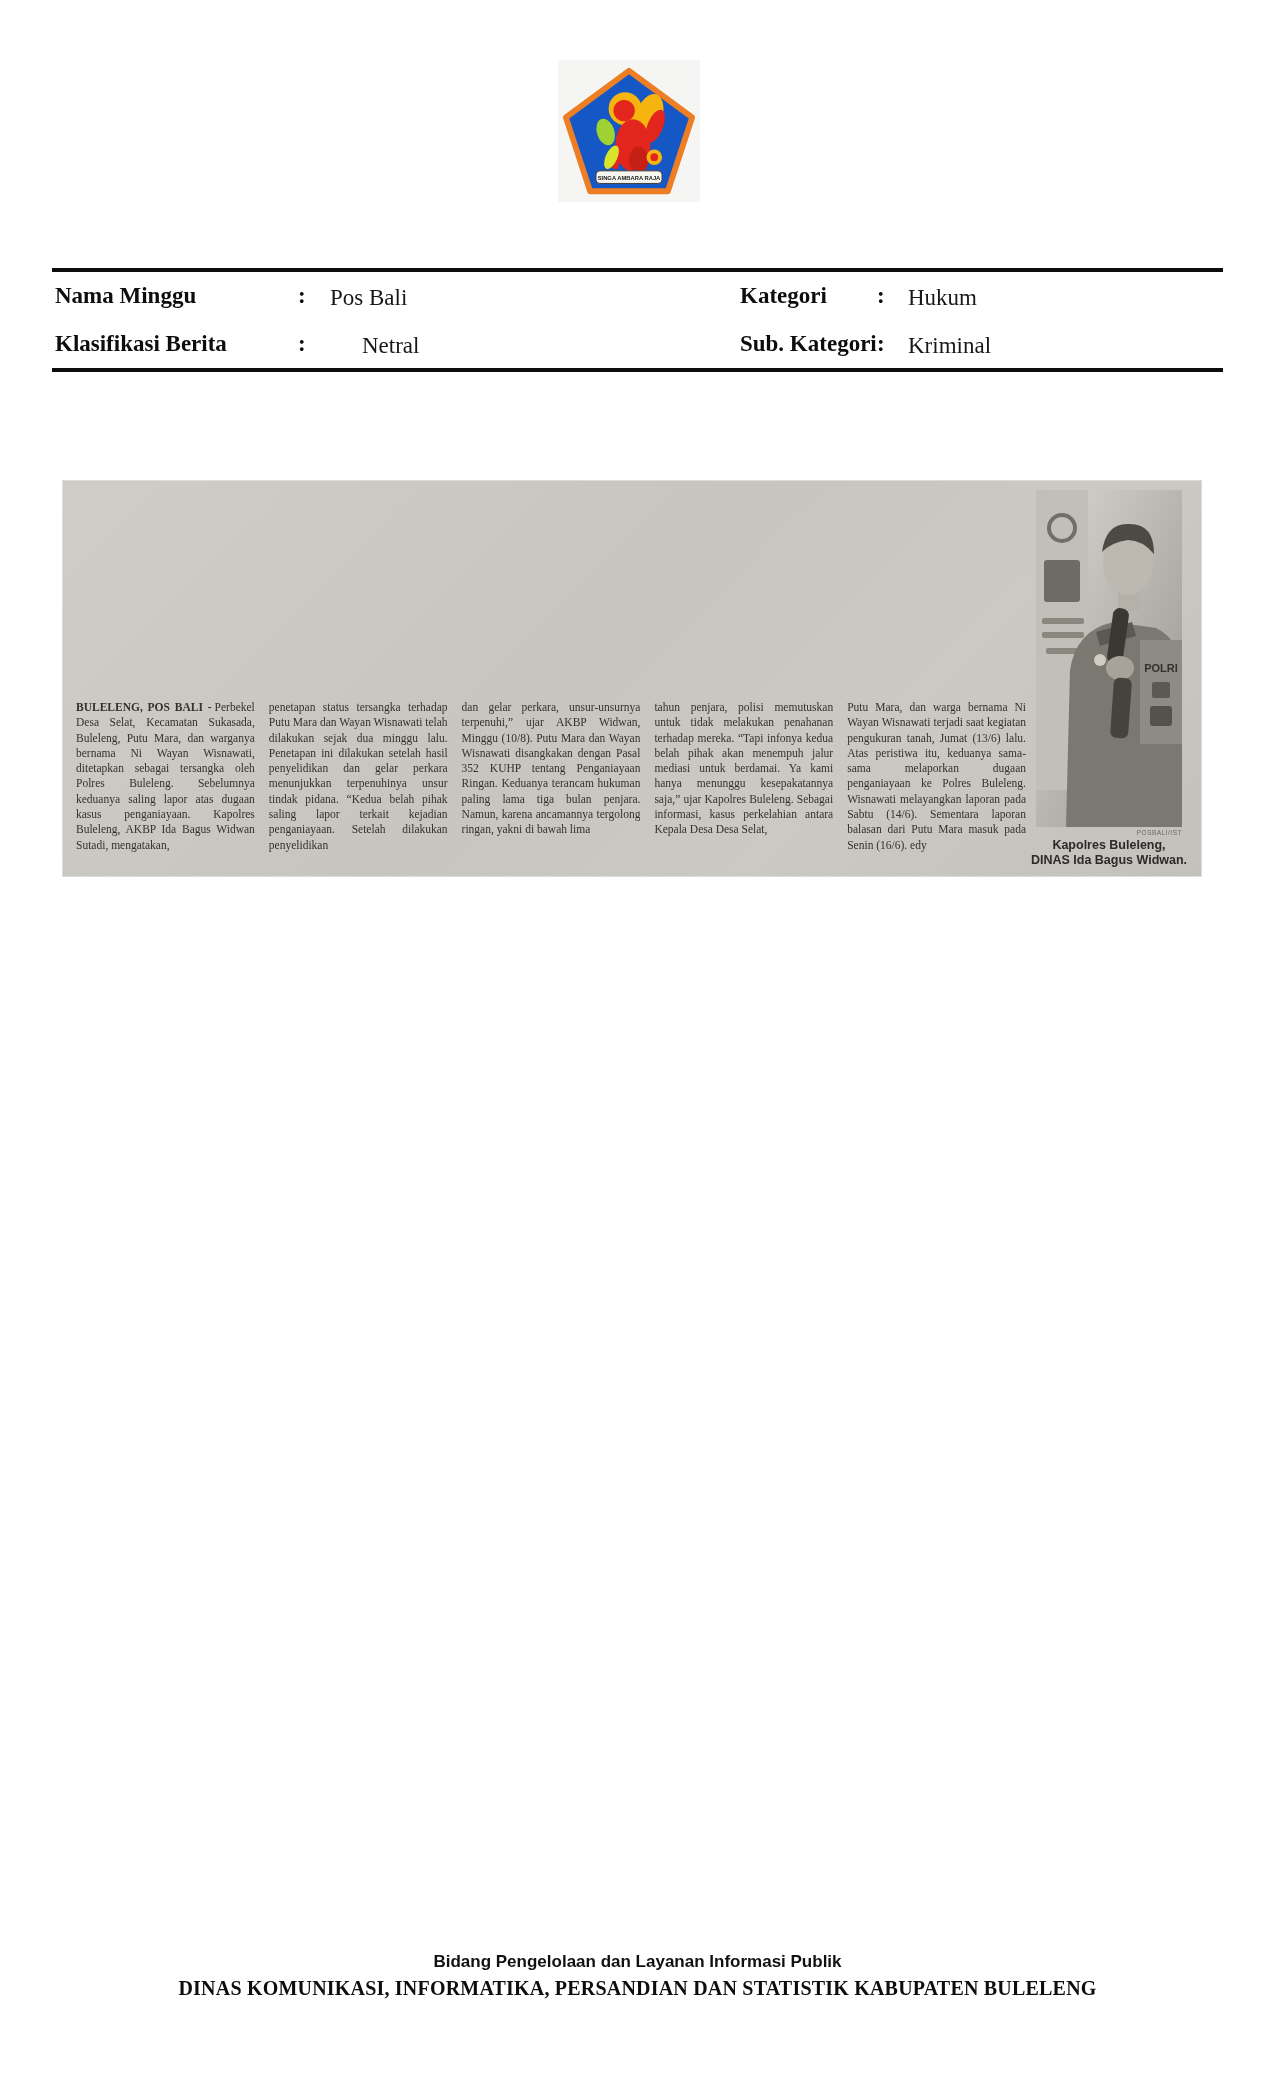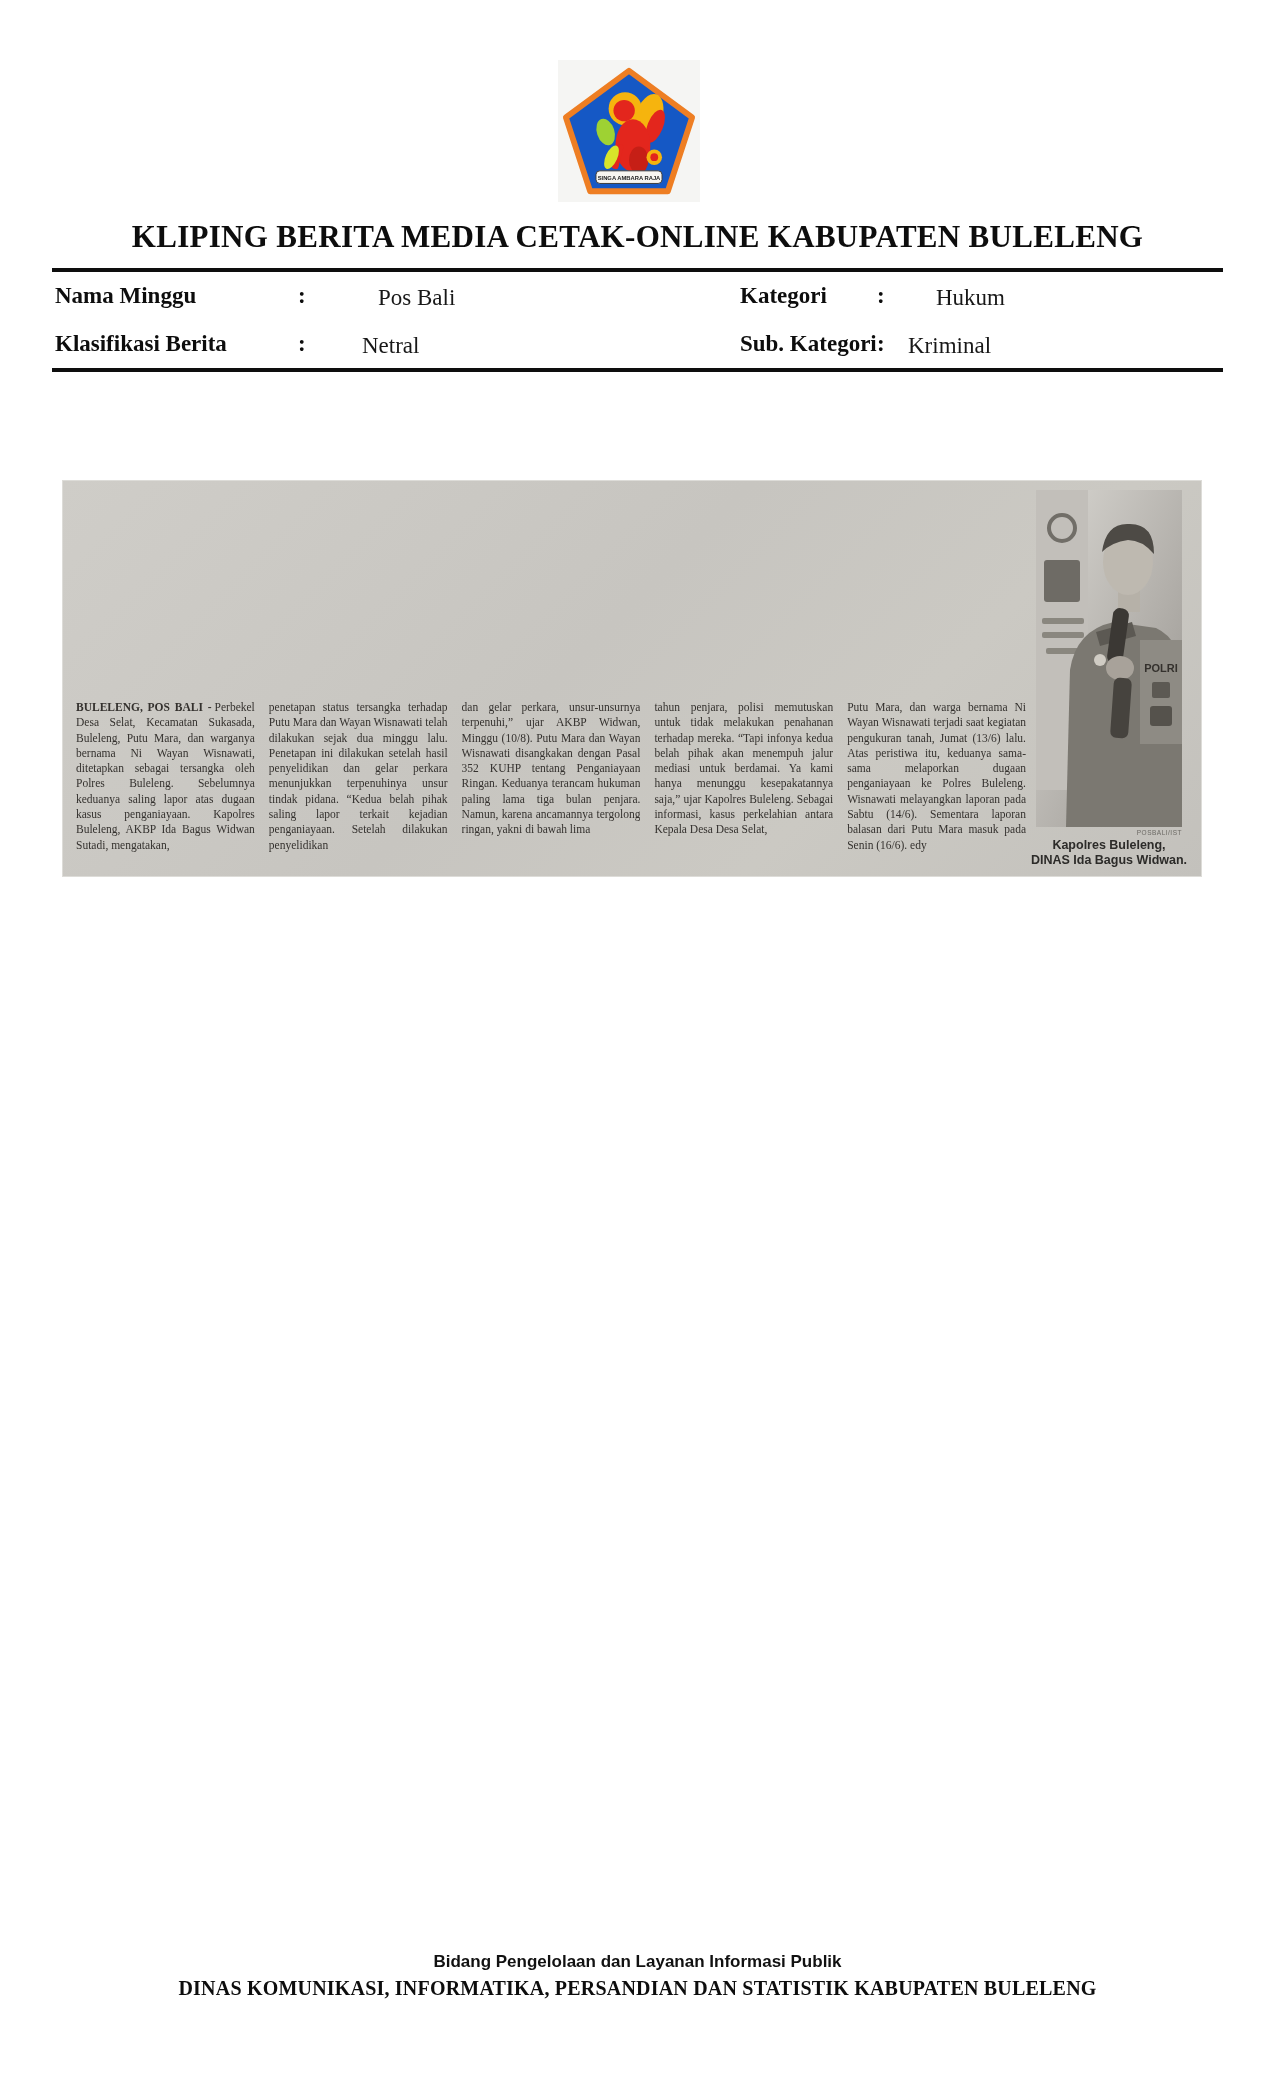--- a/index.html
+++ b/index.html
@@ -73,35 +73,34 @@
       <rect x="58" y="78" width="7" height="26" rx="3" fill="#e3261d" transform="rotate(14 58 78)"></rect>
 
       <ellipse cx="46" cy="66" rx="9" ry="14" fill="#9ed233" transform="rotate(-18 46 66)"></ellipse>
       <ellipse cx="52" cy="92" rx="6" ry="13" fill="#d8e42a" transform="rotate(24 52 92)"></ellipse>
 
       <rect x="36" y="106" width="68" height="13" rx="4" fill="#f7f5f0" stroke="#3a3a3a" stroke-width="1"></rect>
       <text x="70" y="115" text-anchor="middle" font-family="Liberation Sans, sans-serif" font-size="6" font-weight="bold" fill="#222222">SINGA AMBARA RAJA</text>
     </svg>
   </div>
 
-  <div class="doc-title">KLIPING BERITA MEDIA CETAK-ONLINE KABUPATEN BULELENG</div>
 
   <div class="rule rule-1"></div>
 
   <div class="meta-label" style="left:55px; top:283px;">Nama Minggu</div>
   <div class="meta-colon" style="left:298px; top:283px;">:</div>
-  <div class="meta-value" style="left:330px; top:285px;margin-left:48px;">Pos Bali</div>
+  <div class="meta-value" style="left:330px; top:285px;">Pos Bali</div>
 
   <div class="meta-label" style="left:55px; top:331px;">Klasifikasi Berita</div>
   <div class="meta-colon" style="left:298px; top:331px;">:</div>
   <div class="meta-value" style="left:330px; top:333px;margin-left:32px;">Netral</div>
 
   <div class="meta-label" style="left:740px; top:283px;">Kategori</div>
   <div class="meta-colon" style="left:877px; top:283px;">:</div>
-  <div class="meta-value" style="left:936px; top:285px;">Hukum</div>
+  <div class="meta-value" style="left:908px; top:285px;">Hukum</div>
 
   <div class="meta-label" style="left:740px; top:331px;">Sub. Kategori</div>
   <div class="meta-colon" style="left:877px; top:331px;">:</div>
   <div class="meta-value" style="left:908px; top:333px;">Kriminal</div>
 
   <div class="rule rule-2"></div>
 
   <div class="clipping">
 
 

